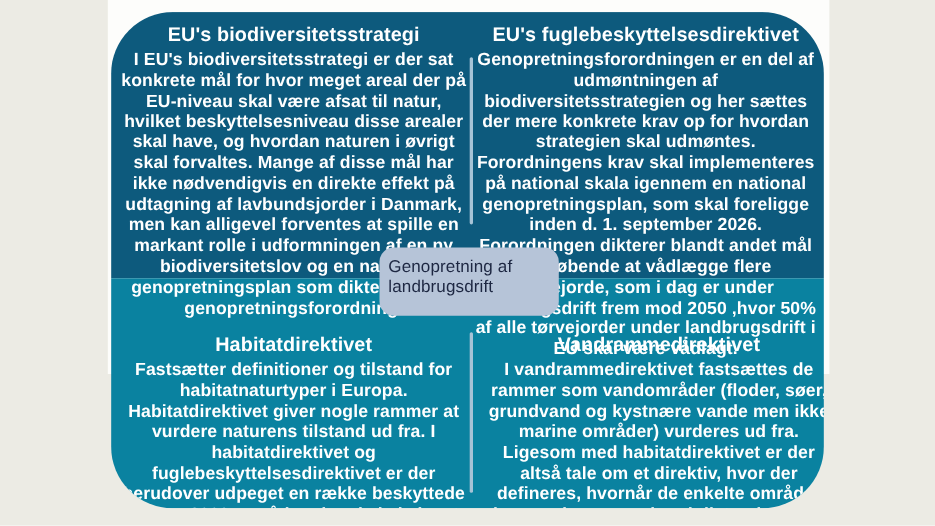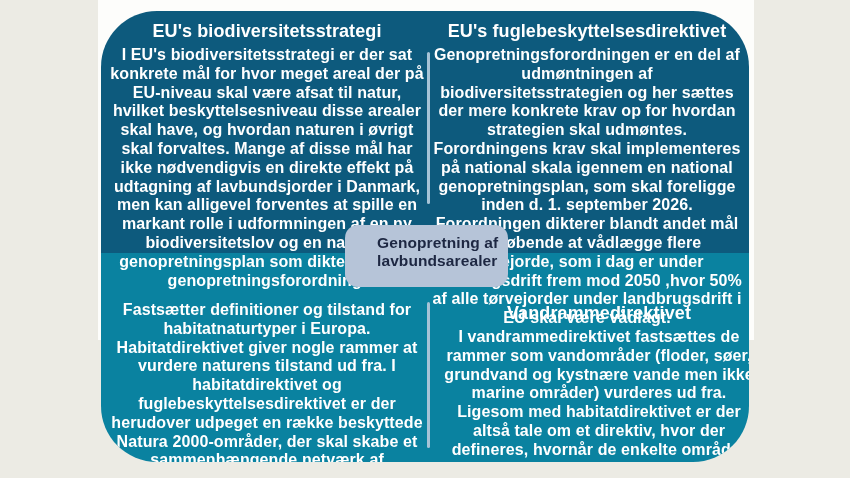--- a/index.html
+++ b/index.html
@@ -78,26 +78,26 @@
   .quad-tr { left: 328px; top: 8px;   width: 316px; }
   .quad-bl { left: 6px;   top: 290px; width: 320px; }
   .quad-br { left: 328px; top: 290px; width: 316px; margin-left: 12px; }
   .center-box {
     position: absolute;
     left: 247px;          
     top: 225px;
     width: 163px;
     height: 62px;
     box-sizing: border-box;
-    padding: 9px 0 0 32px;
+    padding: 9px 0 0 8px;
     background: var(--center_box_bg, #b6c4d8);
     border-radius: 13px;
     color: var(--center_box_text, #1d2742);
     font-size: 15.5px;
-    font-weight: 700;
+    font-weight: 400;
     line-height: 18px;
     letter-spacing: 0.1px;
     z-index: 5;
   }
 </style>
 </head>
 <body>
 
 <div class="page">
   <div class="slide">
@@ -113,28 +113,29 @@
         <h2>EU's biodiversitetsstrategi</h2>
         <p>I EU's biodiversitetsstrategi er der sat konkrete mål for hvor meget areal der på EU-niveau skal være afsat til natur, hvilket beskyttelsesniveau disse arealer skal have, og hvordan naturen i øvrigt skal forvaltes. Mange af disse mål har ikke nødvendigvis en direkte effekt på udtagning af lavbundsjorder i Danmark, men kan alligevel forventes at spille en markant rolle i udformningen af en ny biodiversitetslov og en national genopretningsplan som dikteret i EU's genopretningsforordning.</p>
       </section>
 
       <section class="quad quad-tr">
         <h2>EU's fuglebeskyttelsesdirektivet</h2>
         <p>Genopretningsforordningen er en del af udmøntningen af biodiversitetsstrategien og her sættes der mere konkrete krav op for hvordan strategien skal udmøntes. Forordningens krav skal implementeres på national skala igennem en national genopretningsplan, som skal foreligge inden d. 1. september 2026. Forordningen dikterer blandt andet mål om løbende at vådlægge flere tørvejorde, som i dag er under landbrugsdrift frem mod 2050 ,hvor 50% af alle tørvejorder under landbrugsdrift i EU skal være vådlagt.</p>
       </section>
 
       <section class="quad quad-bl">
+        <h2>Habitatdirektivet</h2>
         <p>Fastsætter definitioner og tilstand for habitatnaturtyper i Europa. Habitatdirektivet giver nogle rammer at vurdere naturens tilstand ud fra. I habitatdirektivet og fuglebeskyttelsesdirektivet er der herudover udpeget en række beskyttede Natura 2000-områder, der skal skabe et sammenhængende netværk af beskyttede områder på tværs af Europa.</p>
       </section>
 
       <section class="quad quad-br">
         <h2>Vandrammedirektivet</h2>
         <p>I vandrammedirektivet fastsættes de rammer som vandområder (floder, søer, grundvand og kystnære vande men ikke marine områder) vurderes ud fra. Ligesom med habitatdirektivet er der altså tale om et direktiv, hvor der defineres, hvornår de enkelte områder kan vurderes som i god tilstand, og det har en direkte betydning for hvordan øvrige politikker vedtages og implementeres.</p>
       </section>
     </div>
 
     <div class="center-box">
       <div>Genopretning af</div>
-      <div>lavbundsarealer</div>
+      <div>landbrugsdrift</div>
     </div>
 
   </div>
 </div>
 
 </body></html>

